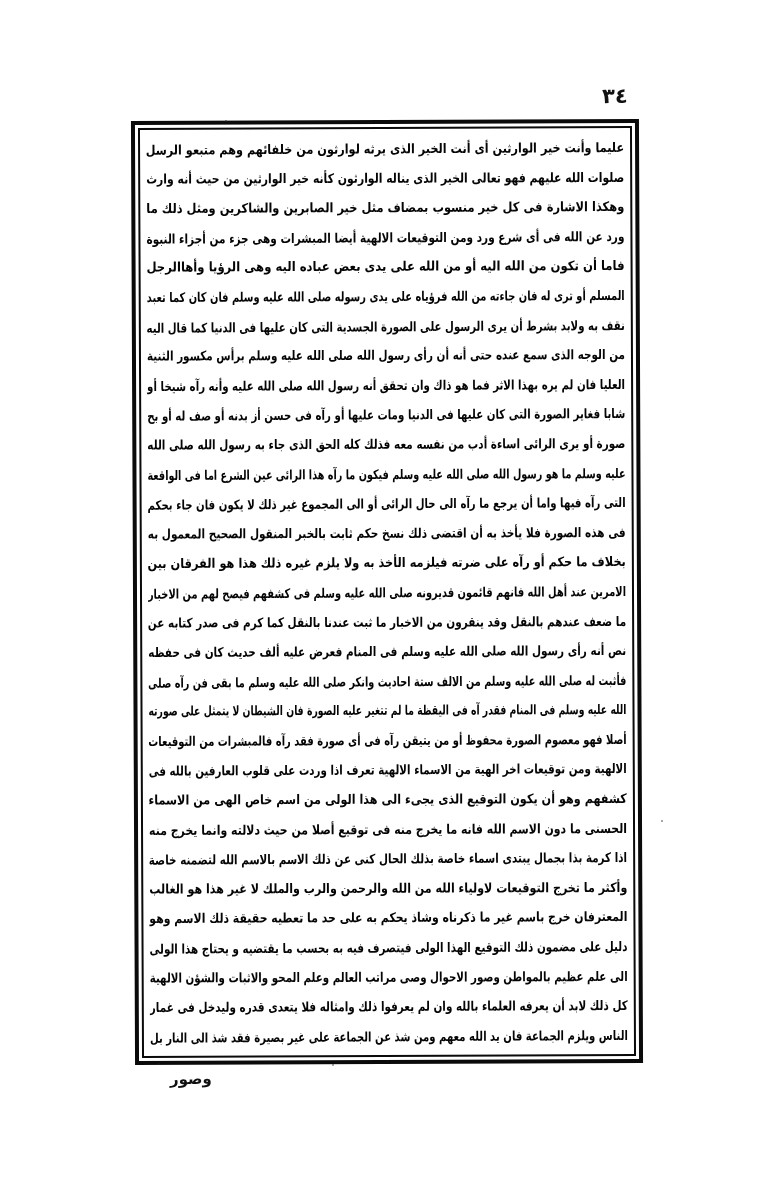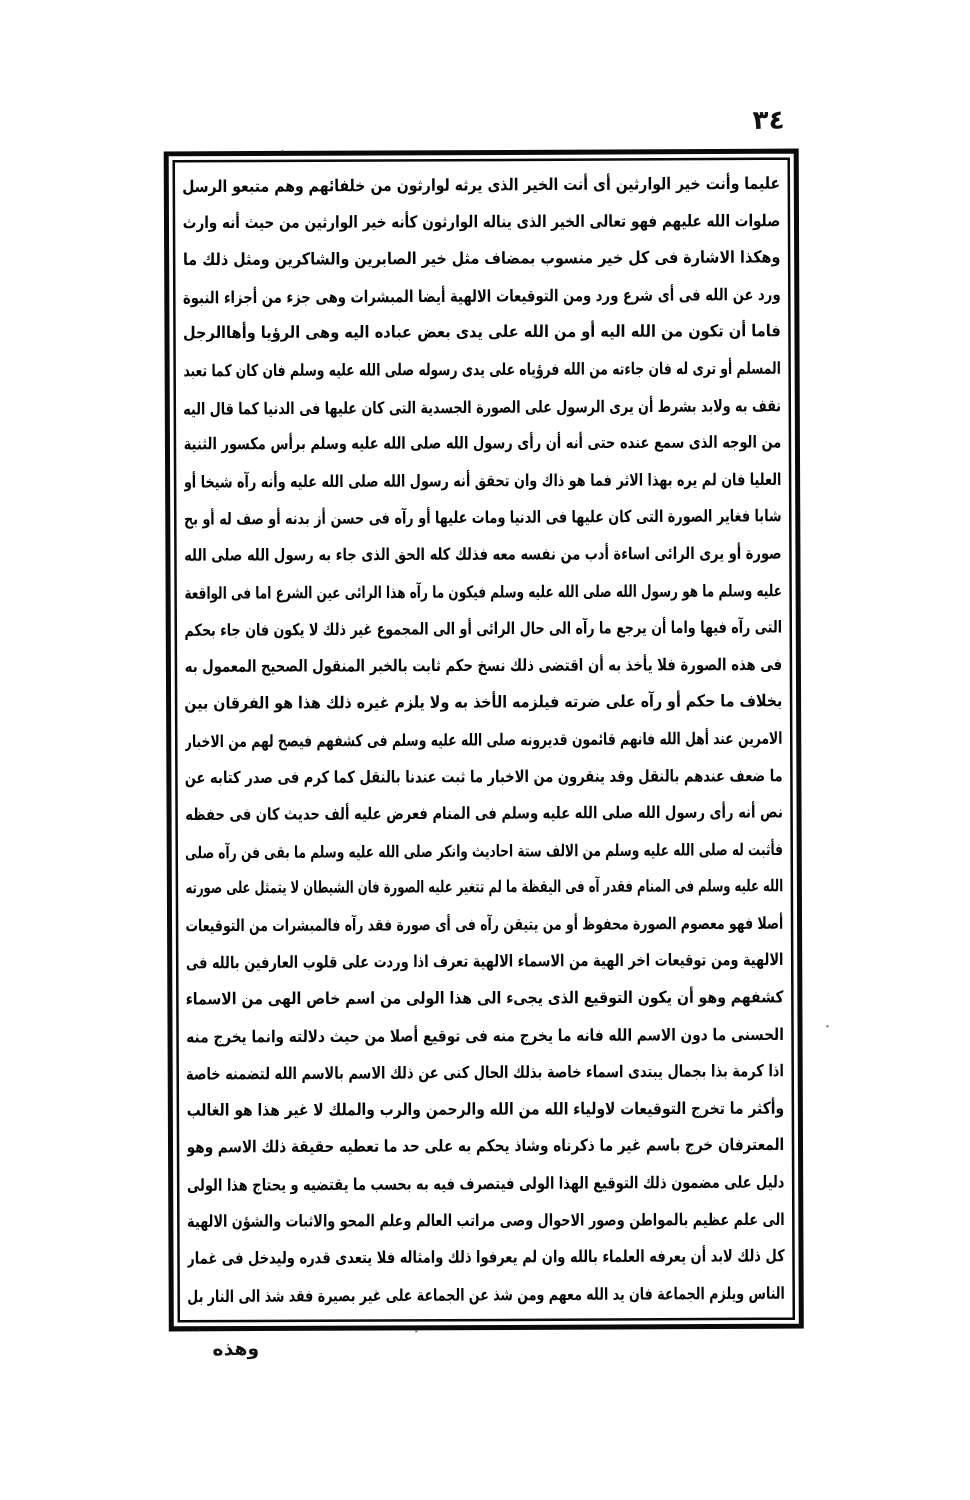--- a/index.html
+++ b/index.html
@@ -166,19 +166,19 @@
           <div class="text-line"><span class="ln" style="width: 578px; display: inline-block; transform: scaleX(0.827);">المعترفان خرج باسم غير ما ذكرناه وشاذ يحكم به على حد ما تعطيه حقيقة ذلك الاسم وهو</span></div>
           <div class="text-line"><span class="ln" style="width: 608px; display: inline-block; transform: scaleX(0.7862);">دليل على مضمون ذلك التوقيع الهذا الولى فيتصرف فيه به بحسب ما يقتضيه و يحتاج هذا الولى</span></div>
           <div class="text-line"><span class="ln" style="width: 614px; display: inline-block; transform: scaleX(0.7785);">الى علم عظيم بالمواطن وصور الاحوال وصى مراتب العالم وعلم المحو والاثبات والشؤن الالهية</span></div>
           <div class="text-line"><span class="ln" style="width: 605px; display: inline-block; transform: scaleX(0.7901);">كل ذلك لابد أن يعرفه العلماء بالله وان لم يعرفوا ذلك وامثاله فلا يتعدى قدره وليدخل فى غمار</span></div>
           <div class="text-line"><span class="ln" style="width: 624px; display: inline-block; transform: scaleX(0.766);">الناس ويلزم الجماعة فان يد الله معهم ومن شذ عن الجماعة على غير بصيرة فقد شذ الى النار بل</span></div>
           <div class="text-line"><span class="ln" style="width: 621px; display: inline-block; transform: scaleX(0.7697);">صاحب أبصيرة من المحال أن يشذ عن الجماعة فانه لا يشذ عن يد الله ولكن يعلم وهو فى الجماعة</span></div>
         </div>
     </div>
   </div>
 
-  <div class="catchword">وهذه</div>
+  <div class="catchword">وصور</div>
 
   <div class="speckle" style="left:661px;top:820px;"></div>
   <div class="speckle" style="left:158px;top:1063px;"></div>
   <div class="speckle" style="left:332px;top:1064px;"></div>
   <div class="speckle" style="left:225px;top:120px;"></div>
 </div>
 
 </body></html>

